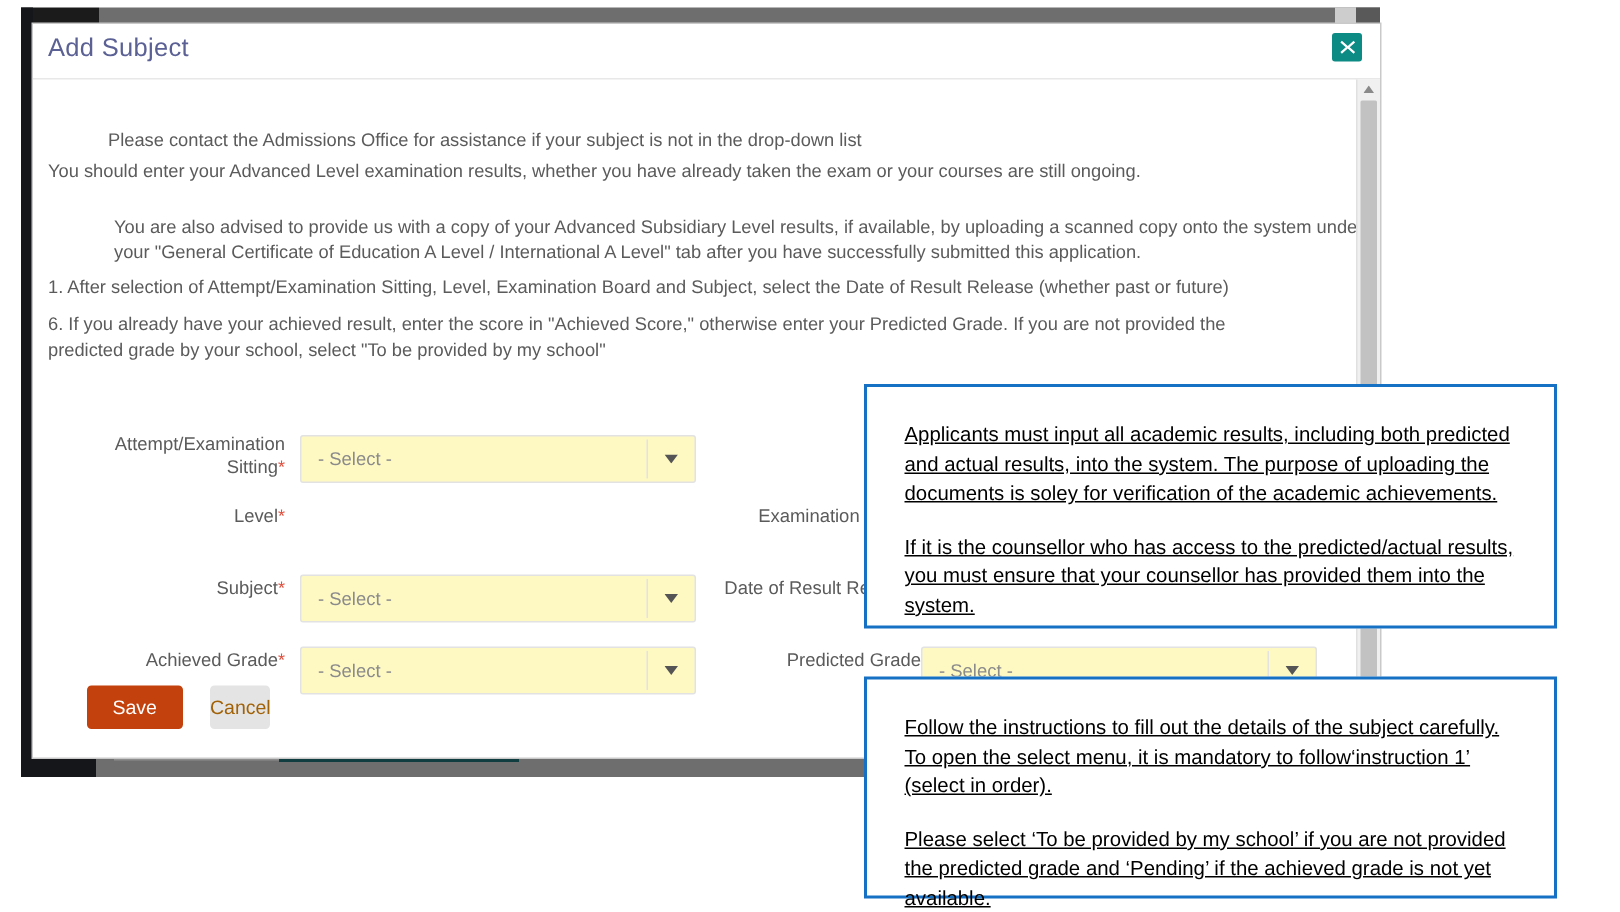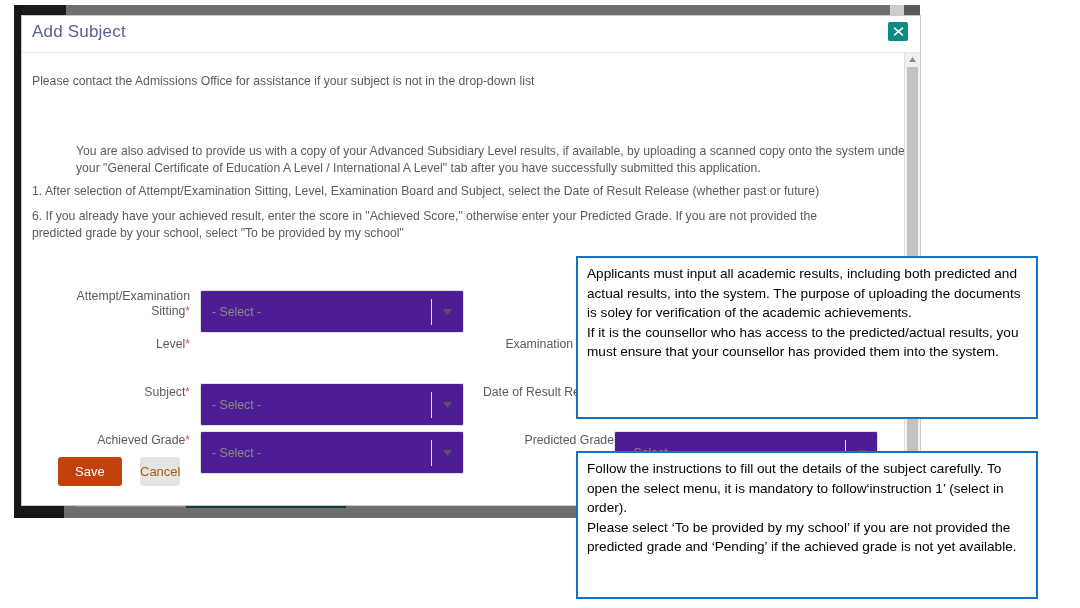--- a/index.html
+++ b/index.html
@@ -70,39 +70,39 @@
     overflow:hidden;
   }
   #body-inner{
     position:absolute;left:0;top:0;width:868px;height:452px;
   }
 
   .para{
     position:absolute;left:10px;width:838px;
     color:#5b5b5b;font-size:12.2px;line-height:17px;
   }
-  .p1{top:20px;}
+  .p1{top:32px;margin-left:40px;}
   .p2{top:53px;}
   .p3{top:90px;margin-left:44px;}
   .i1{top:130px;}
   .i2{top:155px;}
 
   
   #form{
     position:absolute;left:0;top:200px;width:868px;
   }
   .frow{position:relative;height:40px;}
   .flabel{
     position:absolute;text-align:right;
     font-size:12.3px;color:#5b5b5b;line-height:15px;
   }
   .req{color:#e0503f;font-size:12px;}
   .fselect{
-    position:absolute;height:43px;
-    background:#4c1d95;border:1px solid #e2e2e2;border-radius:2px;
+    position:absolute;height:32px;
+    background:#fef9c3;border:1px solid #e2e2e2;border-radius:2px;
     box-sizing:border-box;
     display:flex;align-items:center;
     cursor:pointer;
   }
   .fselect .val{
     flex:1;padding-left:11px;font-size:12.3px;color:#8b8b8b;
     white-space:nowrap;overflow:hidden;
   }
   .fselect .caret{
     width:31px;height:26px;border-left:1px solid #e2e2e2;
@@ -161,21 +161,21 @@
   .callout{
     position:absolute;background:#ffffff;
     border:2.5px solid #1671c4;
     box-sizing:border-box;
     color:#000000;
     font-size:13.6px;line-height:19.6px;
     padding:6px 8px 6px 9px;
   }
   #callout-1{left:576px;top:256px;width:462px;height:163px;}
   #callout-2{left:576px;top:451px;width:462px;height:148px;}
-  .callout p{margin:0;}
+  .callout p{margin:16px;text-decoration:underline;}
 </style>
 </head>
 <body>
 
 <div id="backdrop">
   <div id="backdrop-left-dark"></div>
   <div id="backdrop-text">
     <span class="bd-line bd-1">her</span>
     <span class="bd-line bd-2">nod</span>
     <span class="bd-line bd-3">itte</span>
@@ -198,20 +198,21 @@
       <svg width="11" height="11" viewBox="0 0 11 11" aria-hidden="true">
         <path d="M1.6 1.1 L5.5 4.6 L9.4 1.1 L10.4 2.3 L6.8 5.5 L10.4 8.7 L9.4 9.9 L5.5 6.4 L1.6 9.9 L0.6 8.7 L4.2 5.5 L0.6 2.3 Z" fill="#ffffff"></path>
       </svg>
     </div>
   </div>
 
   <div id="modal-body">
     <div id="body-inner">
 
       <div class="para p1">Please contact the Admissions Office for assistance if your subject is not in the drop-down list</div>
+      <div class="para p2">You should enter your Advanced Level examination results, whether you have already taken the exam or your courses are still ongoing.</div>
       <div class="para p3">You are also advised to provide us with a copy of your Advanced Subsidiary Level results, if available, by uploading a scanned copy onto the system under your "General Certificate of Education A Level / International A Level" tab after you have successfully submitted this application.</div>
       <div class="para i1">1. After selection of Attempt/Examination Sitting, Level, Examination Board and Subject, select the Date of Result Release (whether past or future)</div>
       <div class="para i2">6. If you already have your achieved result, enter the score in "Achieved Score," otherwise enter your Predicted Grade. If you are not provided the predicted grade by your school, select "To be provided by my school"</div>
 
       <div id="form">
 
         <div class="frow" style="height:44px;margin-top:32px;">
           <div class="flabel lbl-left" style="top:4px;">
             <span>Attempt/Examination Sitting</span><span class="req">*</span>
           </div>

